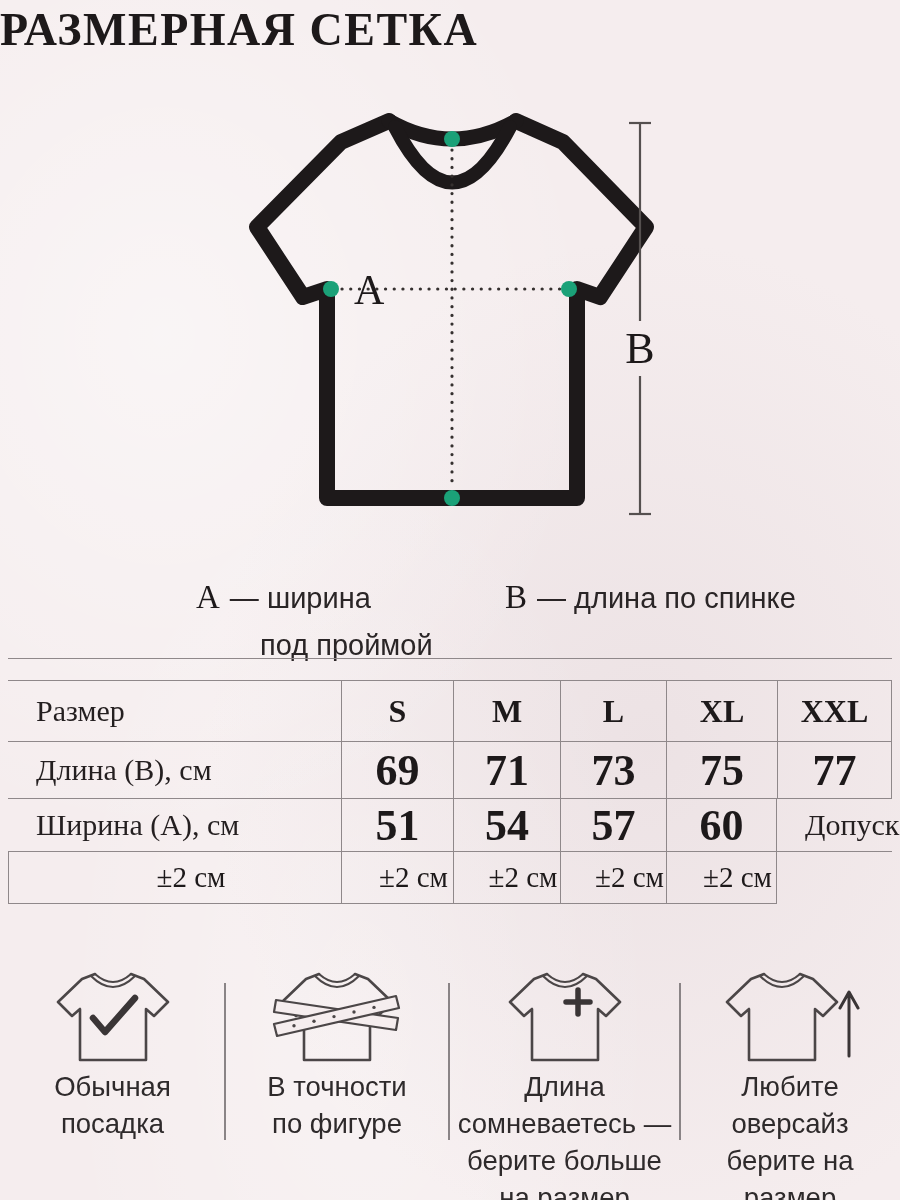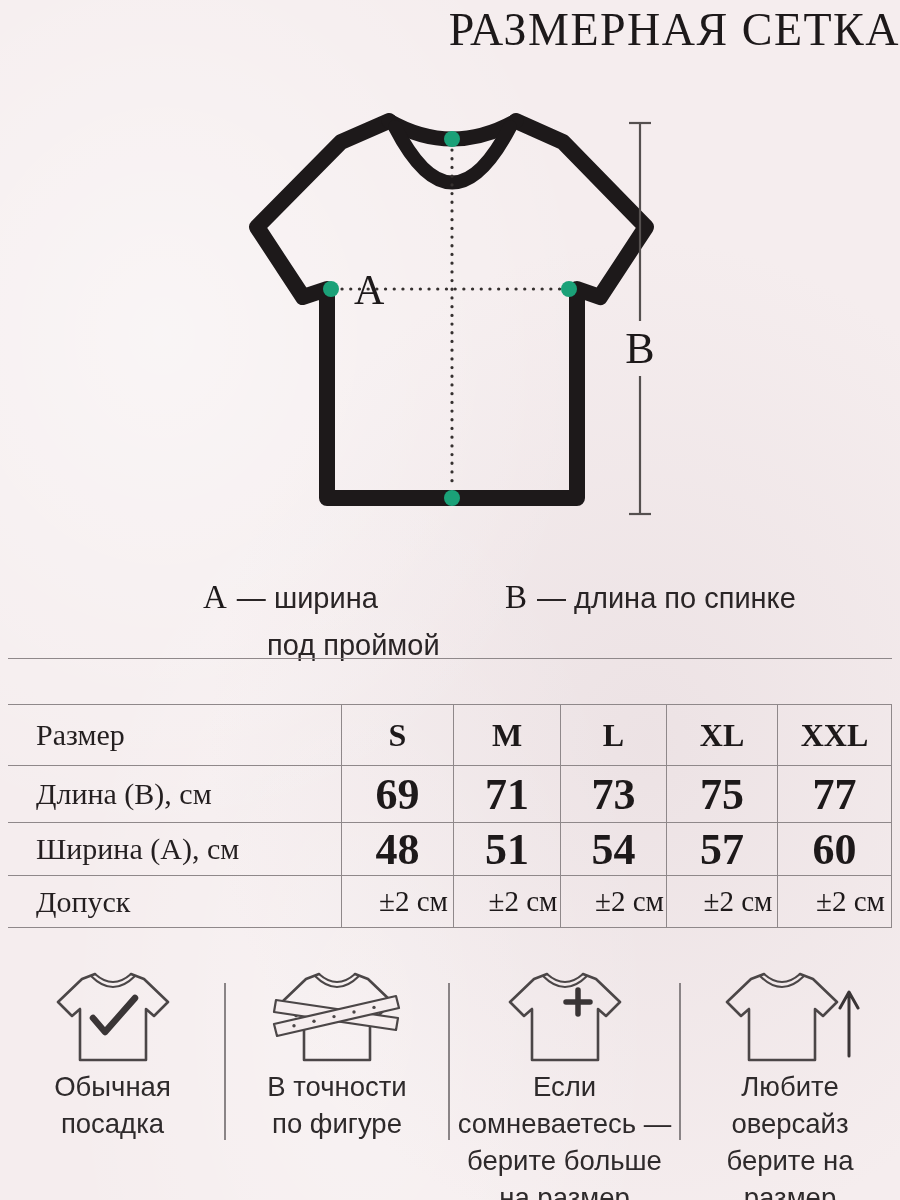--- a/index.html
+++ b/index.html
@@ -6,39 +6,39 @@
   .canvas{
     position:relative;width:900px;height:1200px;overflow:hidden;
     background:
       radial-gradient(ellipse at 18% 28%, rgba(255,255,255,0.45), transparent 42%),
       radial-gradient(ellipse at 72% 62%, rgba(214,198,203,0.28), transparent 48%),
       radial-gradient(ellipse at 40% 85%, rgba(255,255,255,0.3), transparent 40%),
       #f5edee;
     font-family:"Liberation Sans", sans-serif;color:#221d1e;
   }
   .title{
-    position:absolute;top:0;left:0;width:100%;margin:0;text-align:right;
+    position:absolute;top:0;left:0;width:100%;margin:0;text-align:left;
     font-family:"Liberation Serif","DejaVu Serif",serif;
-    font-size:46px;font-weight:400;letter-spacing:1.5px;line-height:60px;color:#1d191a;
+    font-size:46px;font-weight:700;letter-spacing:1.5px;line-height:60px;color:#1d191a;
   }
   .diagram{position:absolute;left:230px;top:90px;}
   .shirt-stroke{fill:none;stroke:#1d191a;stroke-width:16;stroke-linejoin:round;stroke-linecap:round;}
   .collar-outer{fill:none;stroke:#1d191a;stroke-width:15;stroke-linecap:round;}
   .collar-inner{fill:none;stroke:#1d191a;stroke-width:14;stroke-linecap:round;}
   .dotline{fill:none;stroke:#35302f;stroke-width:3.2;stroke-dasharray:0.1 8.6;stroke-linecap:round;}
   .marker{fill:#1ba178;}
   .ab-label{font-family:"Liberation Serif","DejaVu Serif",serif;fill:#1d191a;}
   .measure{stroke:#55504f;stroke-width:2.2;stroke-linecap:butt;}
-  .legend-a{position:absolute;left:203px;top:578px;font-size:29px;line-height:39px;color:#2a2526;}
+  .legend-a{position:absolute;left:196px;top:578px;font-size:29px;line-height:39px;color:#2a2526;}
   .legend-b{position:absolute;left:505px;top:578px;font-size:29px;line-height:39px;color:#2a2526;text-align:right;}
   .legend-letter{font-family:"Liberation Serif","DejaVu Serif",serif;font-size:33px;color:#1d191a;margin-right:10px;}
   .legend-indent{padding-left:64px;margin-top:8px;}
   .toprule{position:absolute;left:8px;top:658px;width:884px;height:0;border-top:1.5px solid #8f888a;}
   .size-table{
-    position:absolute;left:8px;top:704px;width:884px;
+    position:absolute;left:8px;top:680px;width:884px;
     display:grid;grid-template-columns:333px 112px 107px 106px 111px 115px;
     grid-template-rows:61px 57px 53px 52px;
     border-top:1.5px solid #8f888a;
     font-family:"Liberation Serif","DejaVu Serif",serif;
   }
   .cell{display:flex;align-items:center;border-bottom:1.5px solid #8f888a;box-sizing:border-box;}
   .cell.lbl{justify-content:flex-start;padding-left:28px;font-size:30px;color:#241f20;}
   .cell.val{justify-content:center;border-left:1.5px solid #8f888a;font-size:44px;font-weight:600;color:#1d191a;}
   .cell.val.last{border-right:1.5px solid #8f888a;}
   .cell.hdr.val{font-size:32px;}
@@ -100,21 +100,20 @@
     <div class="cell val hdr last">XXL</div>
 
     <div class="cell lbl">Длина (B), см</div>
     <div class="cell val">69</div>
     <div class="cell val">71</div>
     <div class="cell val">73</div>
     <div class="cell val">75</div>
     <div class="cell val last">77</div>
 
     <div class="cell lbl">Ширина (A), см</div>
-    <div class="cell val">48</div>
     <div class="cell val">51</div>
     <div class="cell val">54</div>
     <div class="cell val">57</div>
     <div class="cell val last">60</div>
 
     <div class="cell lbl">Допуск</div>
     <div class="cell val tol">±2 см</div>
     <div class="cell val tol">±2 см</div>
     <div class="cell val tol">±2 см</div>
     <div class="cell val tol">±2 см</div>
@@ -159,21 +158,21 @@
     </div>
 
     <div class="fit-col">
       <svg class="fit-icon" width="150" height="102" viewBox="0 0 150 102">
         <path class="tee" d="M57,8 L44,13 L20,36 L34,50 L42,43 L42,94 L108,94 L108,43 L116,50 L130,36 L106,13 L93,8"></path>
         <path class="tee-thin" d="M57,8 Q75,24 93,8"></path>
         <path class="tee-thin" d="M53,10 Q75,32 97,10"></path>
         <path class="mark-bold" stroke-width="5.5" d="M88,24 L88,48 M76,36 L100,36"></path>
       </svg>
       <div class="cap">
-        <div>Если сомневаетесь —</div>
+        <div>Длина сомневаетесь —</div>
         <div>берите больше</div>
         <div>на размер</div>
       </div>
     </div>
 
     <div class="fit-col">
       <svg class="fit-icon" width="150" height="102" viewBox="0 0 150 102">
         <g transform="translate(-8,0)">
           <path class="tee" d="M57,8 L44,13 L20,36 L34,50 L42,43 L42,94 L108,94 L108,43 L116,50 L130,36 L106,13 L93,8"></path>
           <path class="tee-thin" d="M57,8 Q75,24 93,8"></path>

